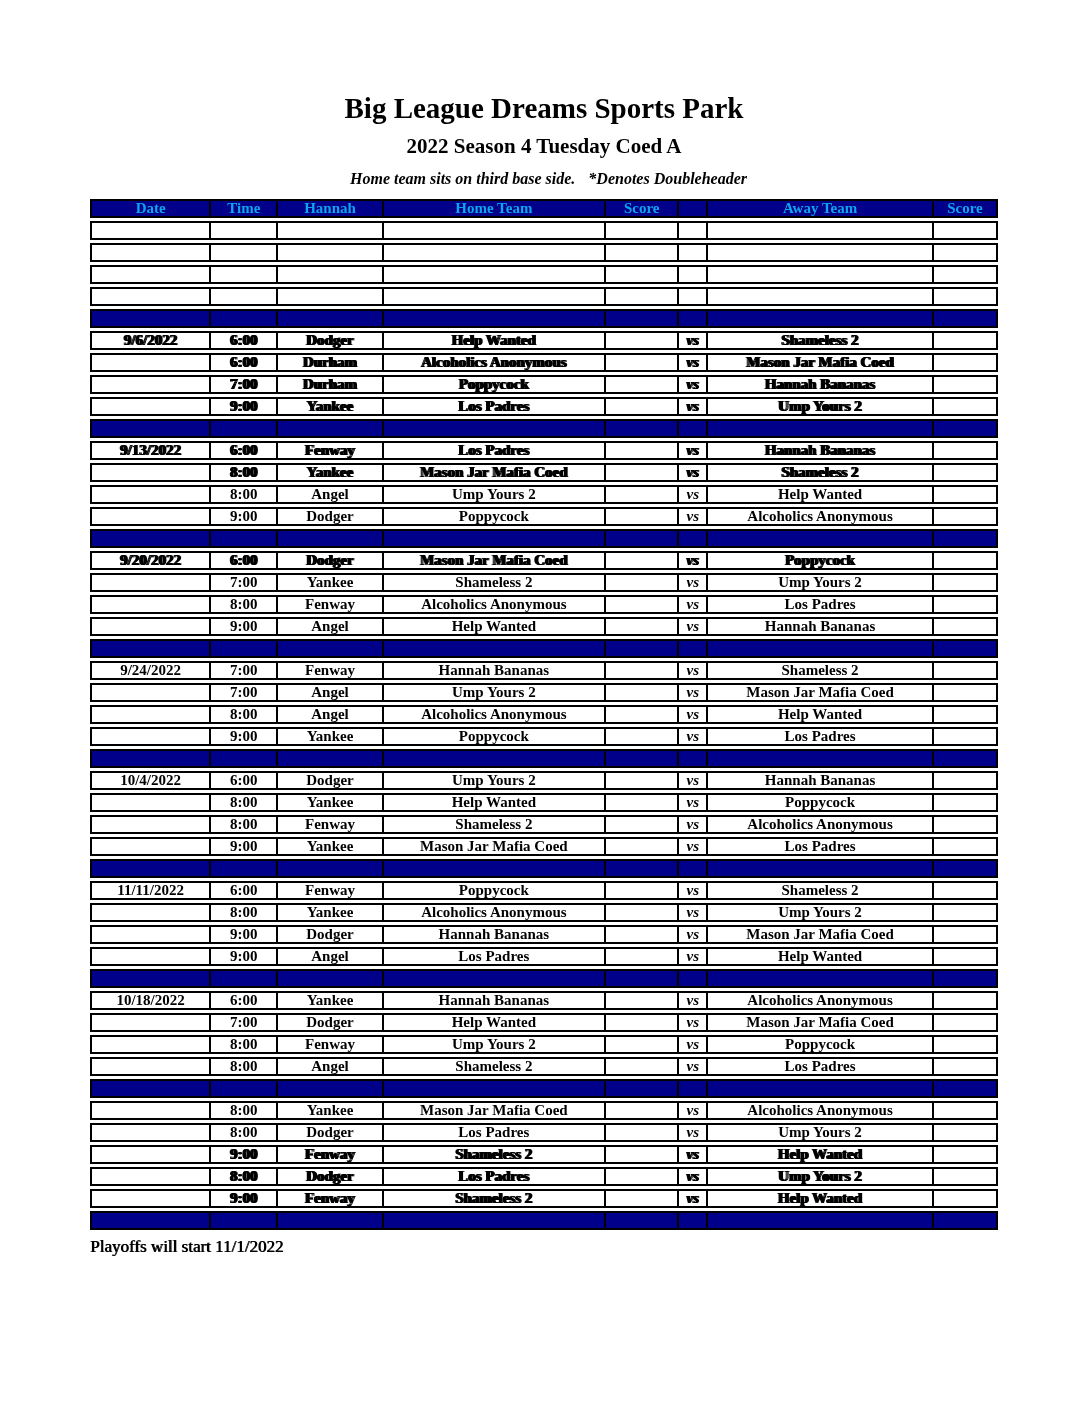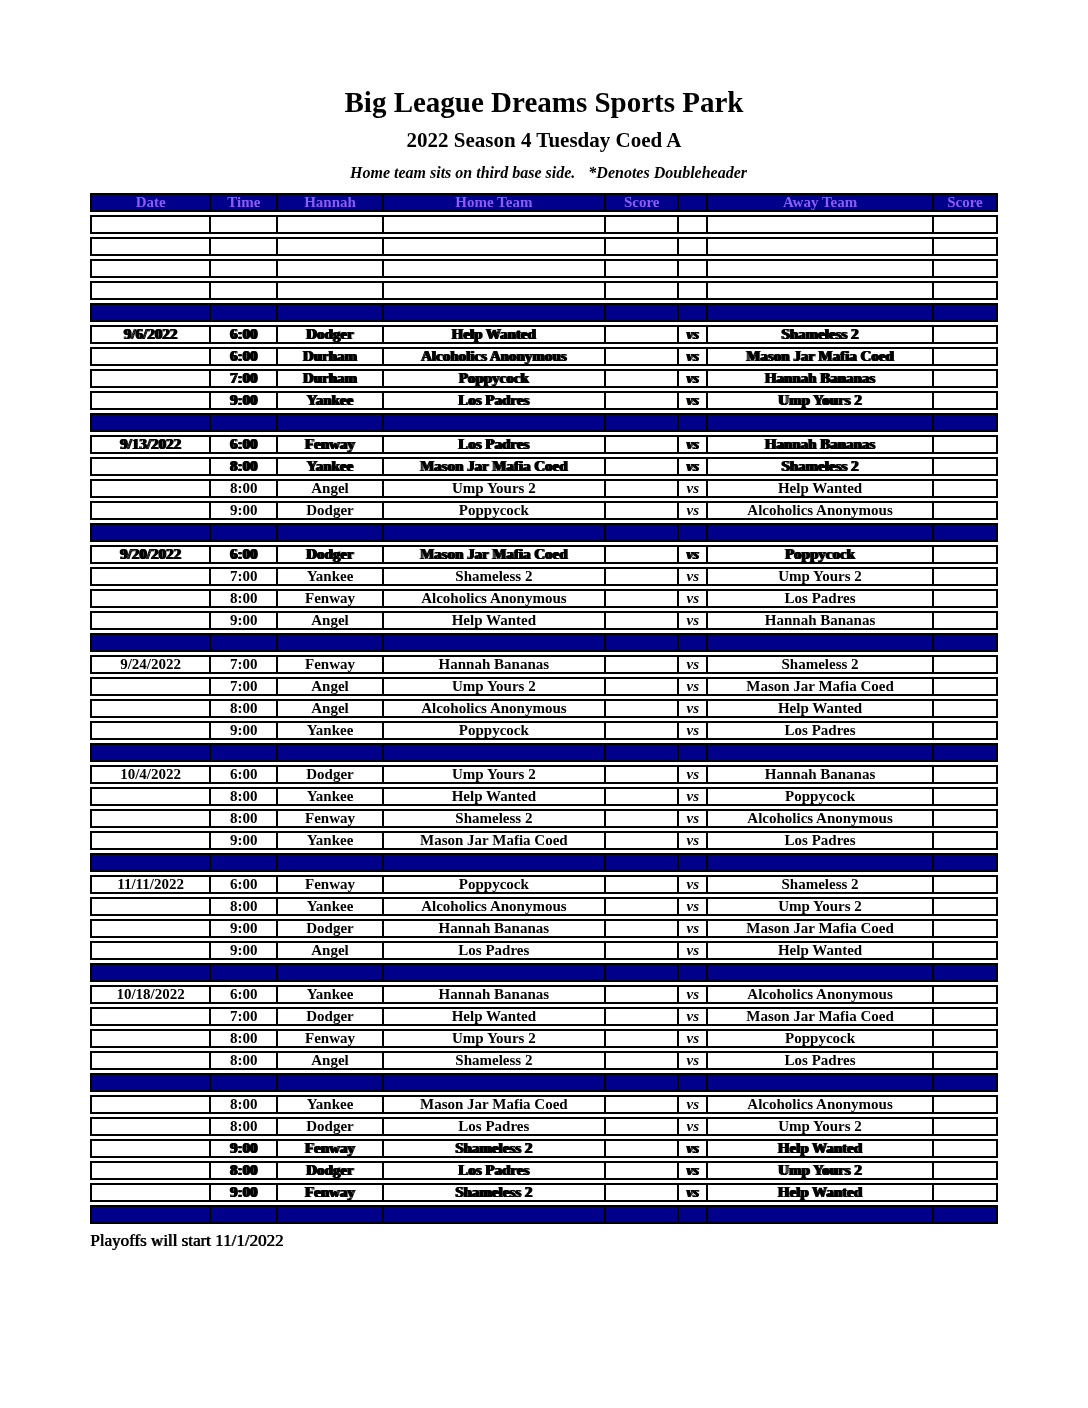--- a/index.html
+++ b/index.html
@@ -3,32 +3,32 @@
 <meta charset="utf-8">
 <style>
   :root { --navy:#00008B; --ink:#000000; --paper:#FFFFFF; }
   * { box-sizing:border-box; }
   body { margin:0; background:#fff; }
   .page {
     width:1088px; height:1408px; background:var(--paper);
     font-family:"Liberation Serif","DejaVu Serif",serif; color:var(--ink);
     overflow:hidden;
   }
-  .title   { margin:2px; padding-top:85px; text-align:center; font-size:29px; font-weight:700; line-height:1.1; }
+  .title   { margin:8px; padding-top:85px; text-align:center; font-size:29px; font-weight:700; line-height:1.1; }
   .subtitle{ margin:9px 0 0; text-align:center; font-size:21px; font-weight:700; }
   .note    { margin:11px 0 0; text-align:center; font-size:16px; font-weight:700; font-style:italic;padding-left:9px; }
   .note-gap{ display:inline-block; width:13px; }
   table.sched { margin:8px auto 0; border-collapse:separate; border-spacing:0 3px; table-layout:fixed; width:908px; }
   .sched th, .sched td {
     border:2px solid var(--ink); border-right:none;
     height:19px; padding:0 2px; text-align:center; vertical-align:middle;
     font-size:15px; font-weight:700; line-height:15px; white-space:nowrap; overflow:hidden;
   }
   .sched th:last-child, .sched td:last-child { border-right:2px solid var(--ink); }
-  .sched th { background:var(--navy); color:#8b5cf6; }
+  .sched th { background:var(--navy); color:#0ea5e9; }
   td.sep { background:var(--navy); }
   td.vs  { font-style:italic; font-size:15px; }
   .heavy { text-shadow:0.9px 0 currentColor, -0.9px 0 currentColor; }
   .footer{ width:908px; margin:4px auto 0; text-align:left; font-size:17px; font-weight:400;
            text-shadow:0.8px 0 currentColor; }
 </style>
 </head>
 <body>
 
 <div class="page">

